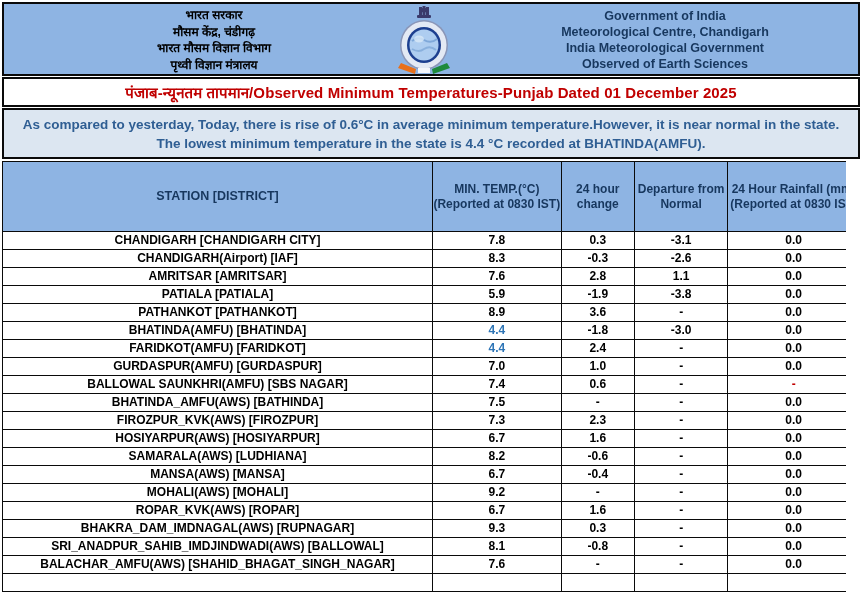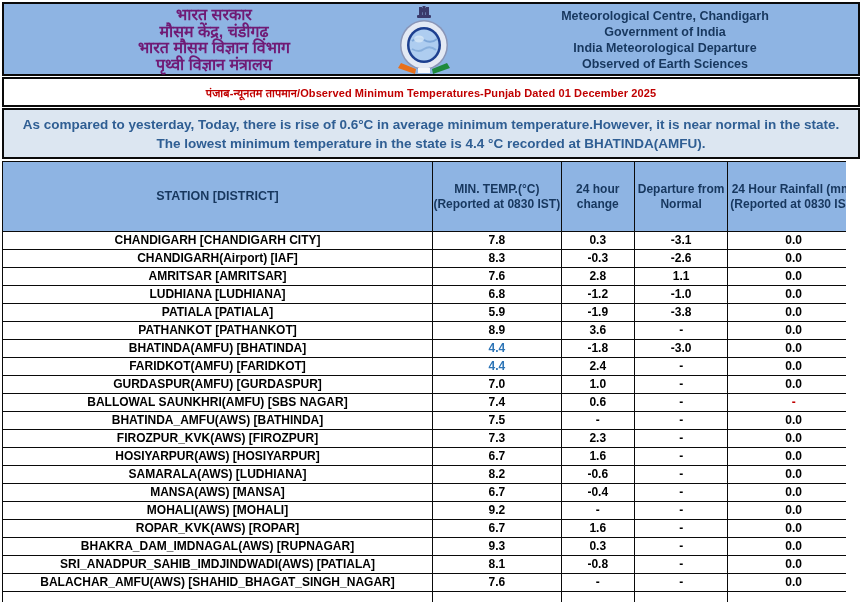--- a/index.html
+++ b/index.html
@@ -15,35 +15,35 @@
   body{background:#fff;font-family:"Liberation Sans","DejaVu Sans",sans-serif;}
   .page{width:862px;height:602px;background:#fff;overflow:hidden;}
 
   
   .header-box{
     margin:2px 2px 0 2px;height:74px;border:2px solid var(--line);
     background:var(--header-bg);position:relative;
   }
   .hindi-block{
     position:absolute;left:40px;top:3px;width:340px;text-align:center;
-    font-weight:bold;font-size:16px;line-height:16.5px;color:#701a75;
+    font-weight:bold;font-size:12px;line-height:16.5px;color:#000000;
   }
   .logo-wrap{position:absolute;left:384px;top:1px;width:72px;height:70px;}
   .english-block{
     position:absolute;right:28px;top:4px;width:330px;text-align:center;
     font-weight:bold;font-size:12.5px;line-height:16px;color:var(--navy);
   }
 
   
   .title-box{
     margin:1px 2px 0 2px;height:30px;border:2px solid var(--line);background:#fff;
     display:flex;align-items:center;justify-content:center;
   }
   .title-box span{
-    color:var(--title-red);font-weight:bold;font-size:11px;letter-spacing:.1px;
+    color:var(--title-red);font-weight:bold;font-size:15px;letter-spacing:.1px;
   }
 
   
   .summary-box{
     margin:1px 2px 0 2px;height:51px;border:2px solid var(--line);
     background:var(--summary-bg);
     display:flex;align-items:center;justify-content:center;
   }
   .summary-box p{
     color:var(--summary-blue);font-weight:bold;font-size:13.5px;line-height:19px;
@@ -97,23 +97,23 @@
         <path d="M24 44 q7 4 12 0 q6 -4 12 1" stroke="#89b0dd" stroke-width="2" fill="none"></path>
         <ellipse cx="31" cy="34" rx="5" ry="3.5" fill="#d8e8f8" opacity="0.8"></ellipse>
 
         <polygon points="13,58 28,64 27,69 10,63" fill="#e8701a"></polygon>
         <polygon points="59,58 44,64 45,69 62,63" fill="#1e8a3c"></polygon>
         <rect x="30" y="63" width="12" height="5" fill="#f4f6fa"></rect>
       </svg>
     </div>
 
     <div class="english-block">
+      <div>Government of India</div>
       <div>Meteorological Centre, Chandigarh</div>
-      <div>Government of India</div>
-      <div>India Meteorological Departure</div>
+      <div>India Meteorological Government</div>
       <div>Observed of Earth Sciences</div>
     </div>
   </div>
 
   <div class="title-box">
     <span>पंजाब-न्यूनतम तापमान/Observed Minimum Temperatures-Punjab Dated 01 December 2025</span>
   </div>
 
   <div class="summary-box">
     <p>As compared to yesterday, Today, there is rise of 0.6°C in average minimum temperature.However, it is near normal in the state. The lowest minimum temperature in the state is 4.4 °C recorded at BHATINDA(AMFU).</p>
@@ -165,27 +165,20 @@
             <td>0.0</td>
           </tr>
           <tr>
             <td>AMRITSAR [AMRITSAR]</td>
             <td>7.6</td>
             <td>2.8</td>
             <td>1.1</td>
             <td>0.0</td>
           </tr>
           <tr>
-            <td>LUDHIANA [LUDHIANA]</td>
-            <td>6.8</td>
-            <td>-1.2</td>
-            <td>-1.0</td>
-            <td>0.0</td>
-          </tr>
-          <tr>
             <td>PATIALA [PATIALA]</td>
             <td>5.9</td>
             <td>-1.9</td>
             <td>-3.8</td>
             <td>0.0</td>
           </tr>
           <tr>
             <td>PATHANKOT [PATHANKOT]</td>
             <td>8.9</td>
             <td>3.6</td>
@@ -270,21 +263,21 @@
             <td>0.0</td>
           </tr>
           <tr>
             <td>BHAKRA_DAM_IMDNAGAL(AWS) [RUPNAGAR]</td>
             <td>9.3</td>
             <td>0.3</td>
             <td>-</td>
             <td>0.0</td>
           </tr>
           <tr>
-            <td>SRI_ANADPUR_SAHIB_IMDJINDWADI(AWS) [PATIALA]</td>
+            <td>SRI_ANADPUR_SAHIB_IMDJINDWADI(AWS) [BALLOWAL]</td>
             <td>8.1</td>
             <td>-0.8</td>
             <td>-</td>
             <td>0.0</td>
           </tr>
           <tr>
             <td>BALACHAR_AMFU(AWS) [SHAHID_BHAGAT_SINGH_NAGAR]</td>
             <td>7.6</td>
             <td>-</td>
             <td>-</td>

